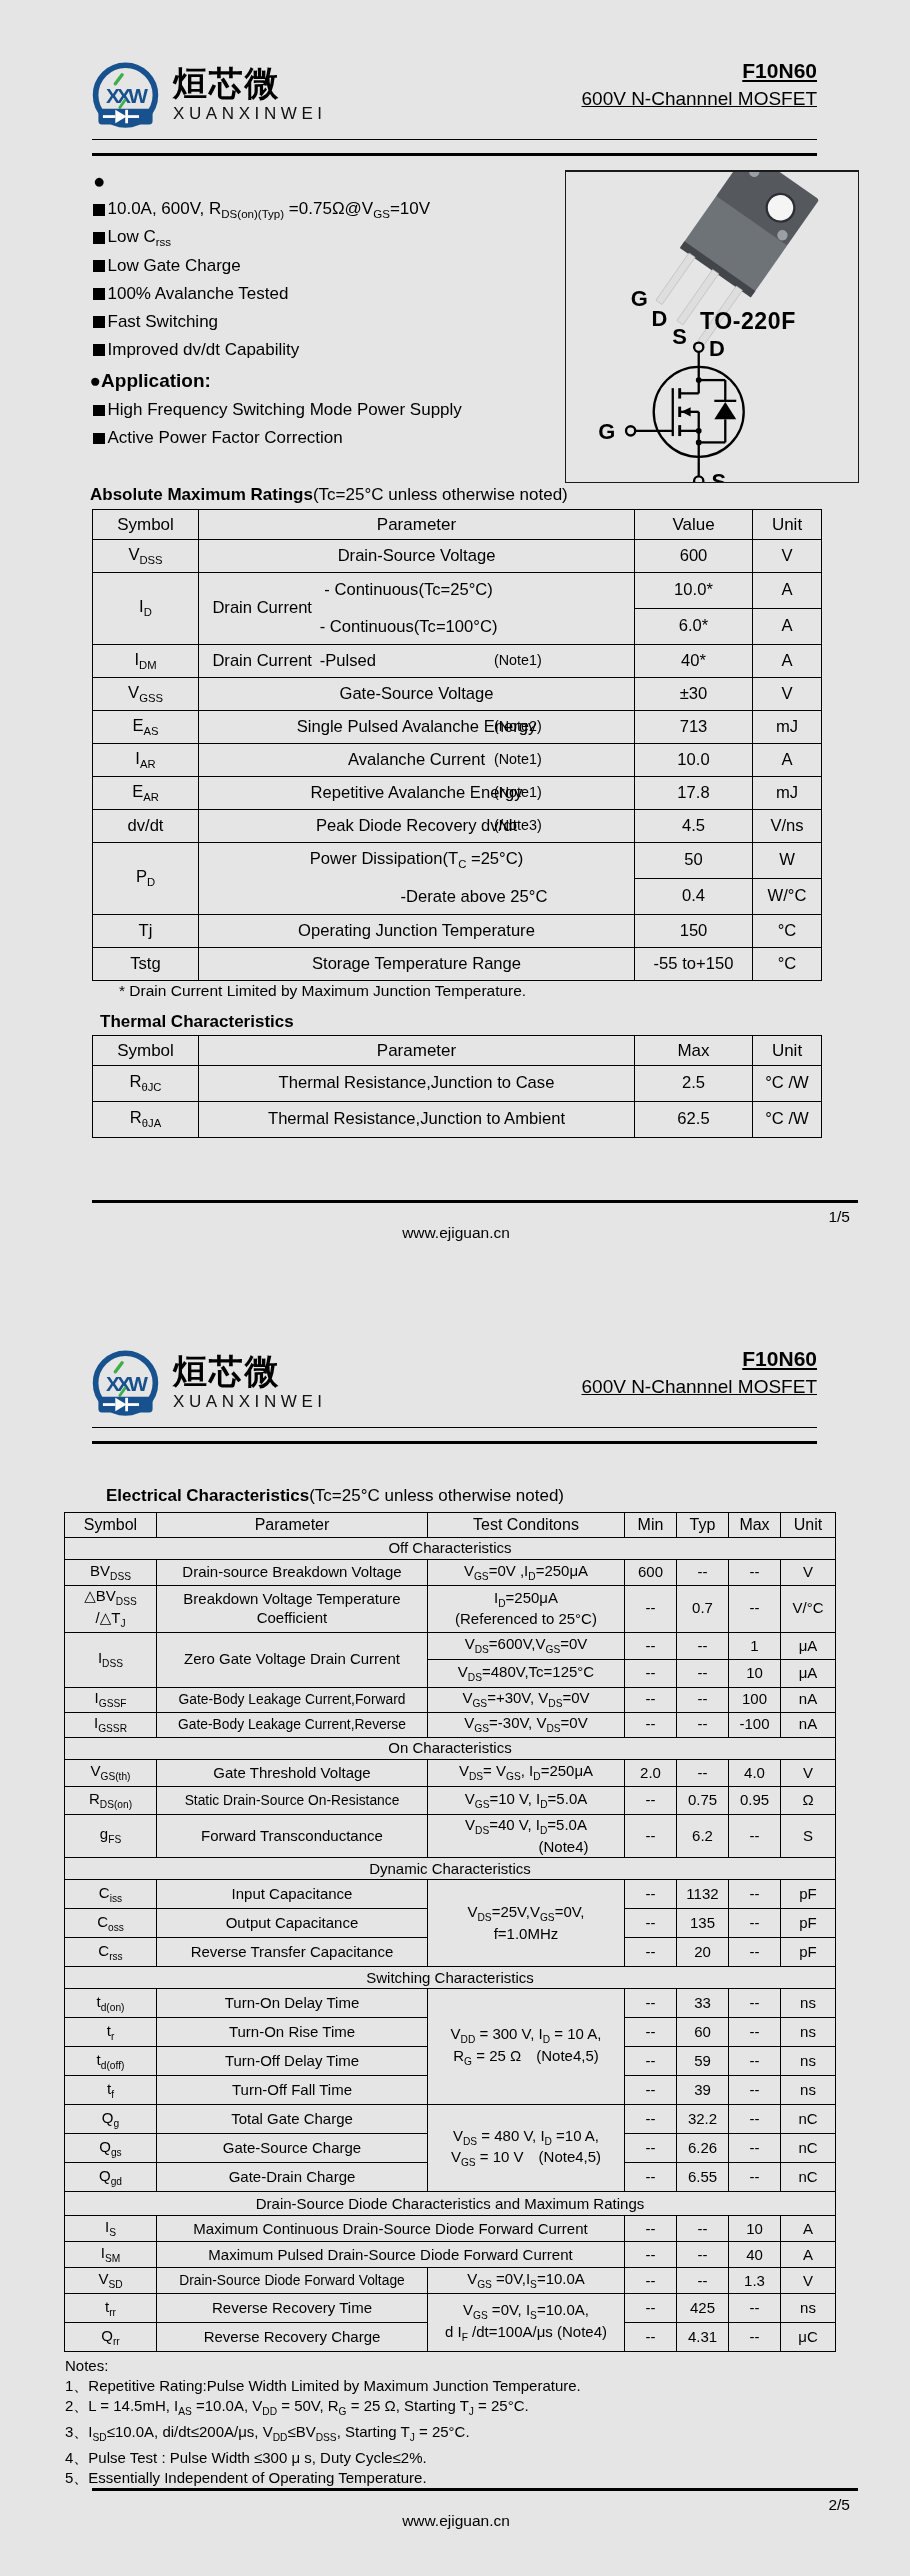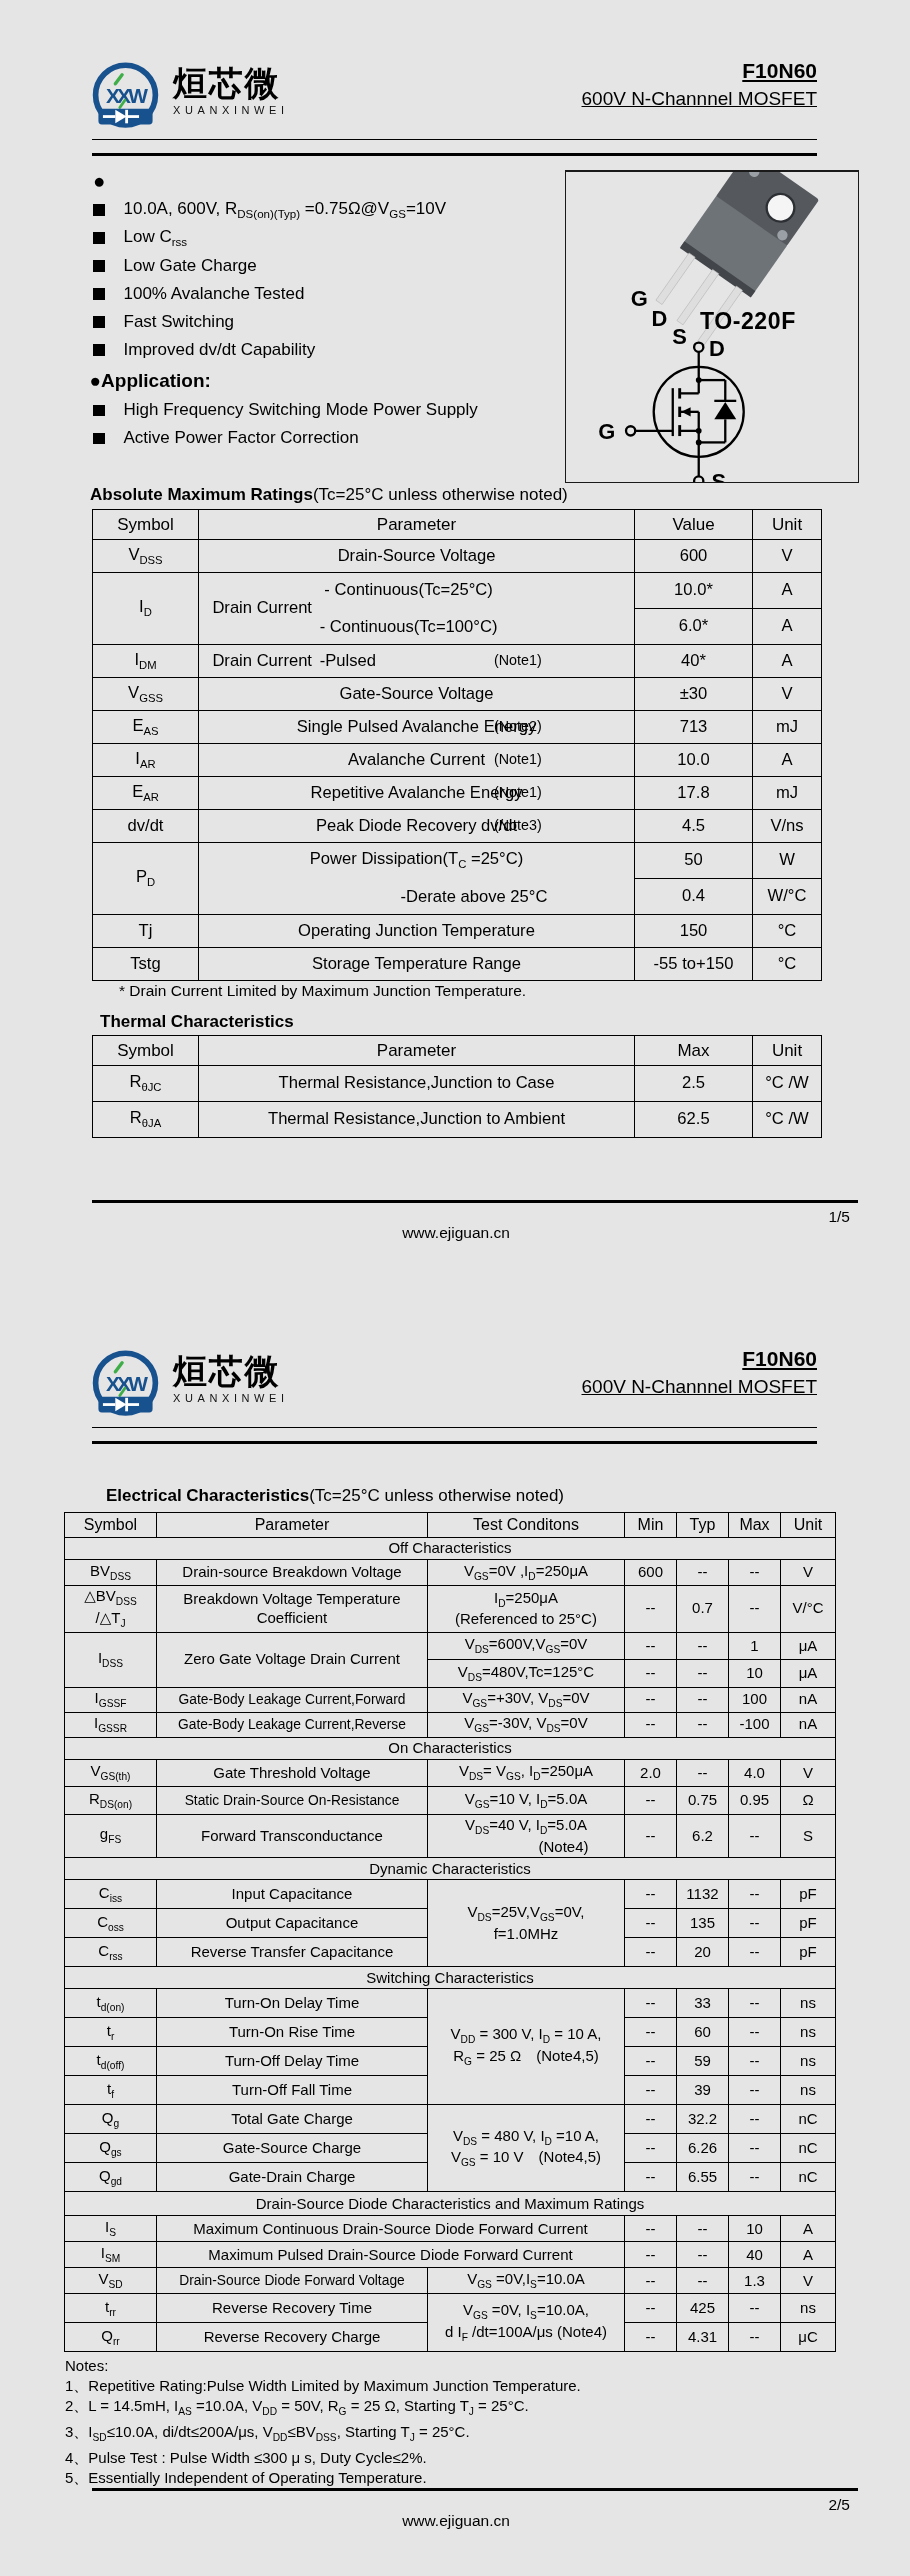--- a/index.html
+++ b/index.html
@@ -7,33 +7,33 @@
   .page{position:relative;width:910px;height:1288px;background:#e5e5e5;overflow:hidden;}
   sub{font-size:68%;}
 
   
   .hd{position:absolute;left:86px;right:93px;top:59px;display:flex;justify-content:space-between;align-items:flex-start;}
   .brand{display:flex;gap:8px;}
   .logo{width:79px;height:79px;}
   .logo .mono{font-family:"Liberation Sans",sans-serif;font-weight:bold;font-size:37px;fill:#17518e;letter-spacing:-5px;}
   .btxt{padding-top:6.9px;}
   .cn{font-size:34px;font-weight:bold;letter-spacing:1.7px;line-height:1.05;}
-  .en{font-size:11px;letter-spacing:4.6px;margin-top:2.9px;color:#111;}
+  .en{font-size:17px;letter-spacing:4.6px;margin-top:2.9px;color:#111;}
   .ttl{text-align:right;margin-top:0;text-decoration:underline;}
   .part{font-size:21px;font-weight:bold;}
   .sub{font-size:19px;margin-top:5.2px;}
   .rule{position:absolute;left:92px;right:93px;background:#000;}
   .rule.thin{top:139px;height:1.1px;}
   .rule.thick{top:153px;height:2.9px;}
 
   
   .features{position:absolute;left:93px;top:171px;width:459px;}
   .lone-bullet{font-size:20.6px;line-height:1;margin-bottom:4.6px;}
   ul.flist{list-style:none;margin:0;padding:0;}
-  ul.flist li{display:flex;align-items:center;gap:19px;height:28px;font-size:17px;}
+  ul.flist li{display:flex;align-items:center;gap:3px;height:28px;font-size:17px;}
   .sq{width:11.5px;height:11.5px;background:#000;flex:none;}
   .app-label{font-size:19px;font-weight:bold;margin:5.7px 0 4.6px -3.4px;}
 
   
   .pkg{position:absolute;left:565px;top:170px;width:294px;height:313px;border:1.7px solid #1a1a1a;border-top-width:2.9px;box-sizing:border-box;}
   .pkg svg{width:100%;height:100%;}
   .pkg .pin{font-family:"Liberation Sans",sans-serif;font-weight:bold;font-size:38px;fill:#000;}
   .pkg .pkgname{font-family:"Liberation Sans",sans-serif;font-weight:bold;font-size:40px;fill:#000;letter-spacing:1px;}
 
   

